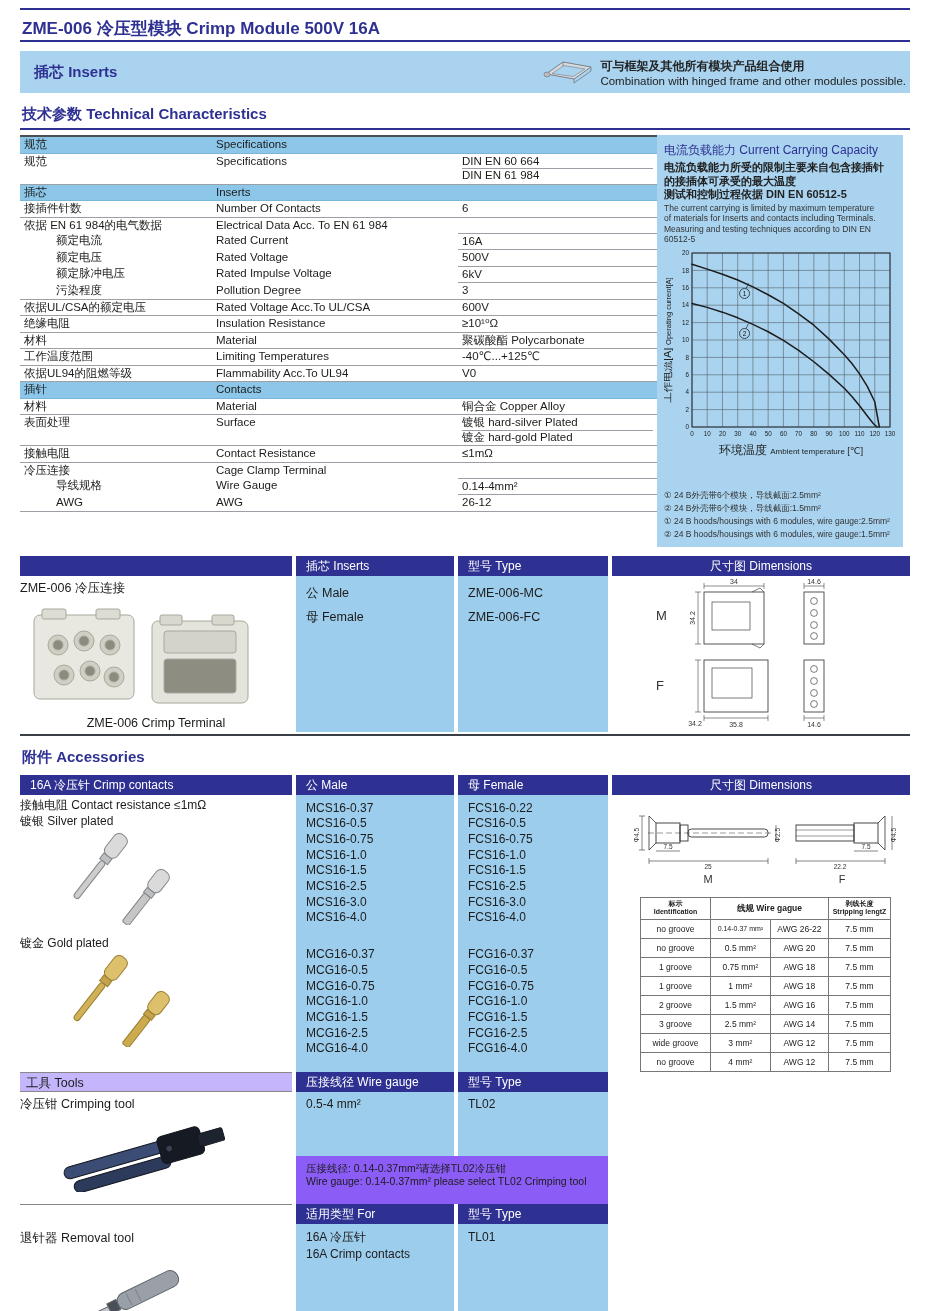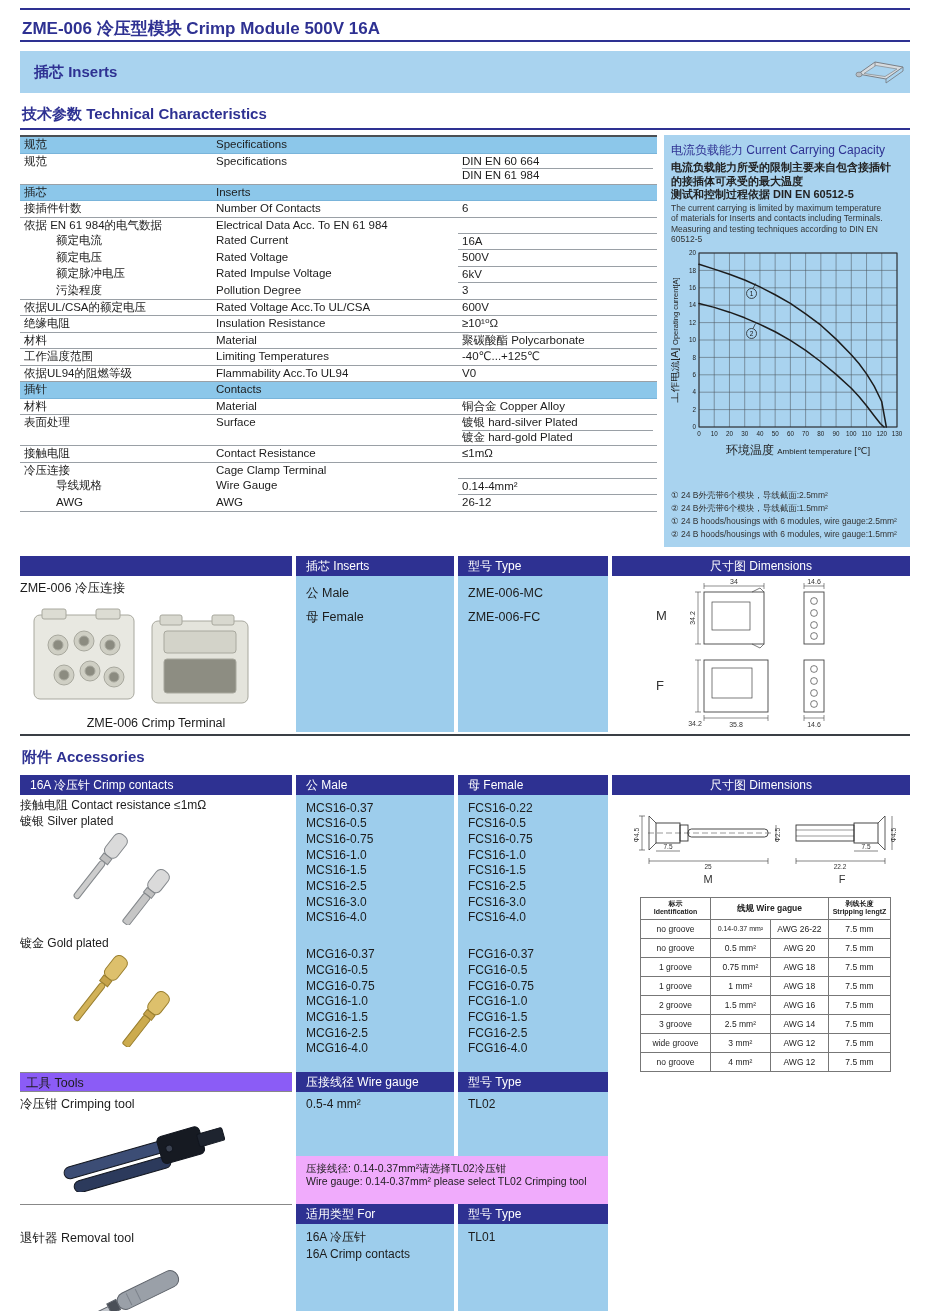--- a/index.html
+++ b/index.html
@@ -12,21 +12,21 @@
   .band { margin-top:9px; background:#a9d3ef; height:42px; display:flex; align-items:center;
           justify-content:space-between; padding:0 4px 0 14px; }
   .band-title { color:#2e3192; font-size:15px; font-weight:bold; }
   .band-right { display:flex; align-items:center; gap:6px; }
   .band-note-cn { font-size:12px; font-weight:bold; color:#222; }
   .band-note-en { font-size:11.5px; color:#222; }
   .section-h { color:#2e3192; font-size:15px; font-weight:bold; margin-top:10px;
                padding:2px 2px 4px 2px; border-bottom:2px solid #2e3192; }
   .section-h.noline { border-bottom:none; }
   
-  .tech-row { display:flex; margin-top:5px; gap:7px; }
+  .tech-row { display:flex; margin-top:5px; }
   #tech-table { border-collapse:collapse; width:637px; font-size:11.5px; line-height:13.5px;
                 border-top:2px solid #4a4f54; height:fit-content; }
   #tech-table td { padding:1px 4px; vertical-align:top; border-bottom:1px solid #9aa0a6; }
   #tech-table td.cn { width:192px; }
   #tech-table td.en { width:246px; }
   #tech-table td.cn.ind { padding-left:36px; }
   #tech-table tr.sub td { background:#8cc7ea; border-bottom:1px solid #79b4da; }
   #tech-table tr.vonly td { border-bottom:none; }
   #tech-table tr.vonly td.val { border-bottom:1px solid #9aa0a6; }
   #tech-table td.val div { border-bottom:1px solid #9aa0a6; }
@@ -46,26 +46,26 @@
   .inserts-body { min-height:152px; }
   .prod-cell { position:relative; font-size:12.5px; padding-top:4px; }
   .prod-caption { position:absolute; bottom:2px; left:0; right:0; text-align:center; font-size:12.5px; }
   .ins-lines { padding:5px 0 0 10px; font-size:12.5px; line-height:24px; }
   .divider-dark { height:2px; background:#3a3f45; margin-top:2px; }
   
   .acc-left { font-size:12px; line-height:16px; padding-top:2px; }
   .list { font-size:12px; line-height:15.7px; padding:6px 0 0 10px; }
   .list .gap { height:21px; }
   .tool-label-cell { border-top:1px solid #888; border-bottom:1px solid #888; font-size:12.5px;
-                     line-height:20px; height:20px; padding-left:6px; background:#8b5cf6; color:#1c1c1c; }
+                     line-height:20px; height:20px; padding-left:6px; background:#c4b5fd; color:#1c1c1c; }
   .plain-top { border-top:1px solid #888; }
   .tools-span { grid-column:2 / 4; }
   .tools-inner { display:grid; grid-template-columns:158px 4px 150px; }
   .tools-inner .v { background:#9dcdec; font-size:12px; padding:5px 0 0 10px; height:64px; }
-  .tools-note { background:#f0abfc; font-size:10.5px; line-height:13px; padding:6px 8px 8px 10px; height:48px; }
+  .tools-note { background:#8b5cf6; font-size:10.5px; line-height:13px; padding:6px 8px 8px 10px; height:48px; }
   .rem-val { font-size:12px; line-height:17px; padding:5px 0 0 10px; min-height:116px; }
   
   .wire-wrap { padding:2px 0 0 28px; }
   #wire-table { border-collapse:collapse; font-size:8.5px; color:#222; margin-top:4px; }
   #wire-table th, #wire-table td { border:1px solid #777; text-align:center; }
   #wire-table th { font-size:7px; font-weight:bold; line-height:8.5px; padding:2px 2px; }
   #wire-table td { height:19px; padding:0 3px; }
   #wire-table td.sm { font-size:7px; }
   svg text { font-family:"Liberation Sans","DejaVu Sans",sans-serif; }
 </style>
@@ -80,20 +80,24 @@
 
   <div class="band">
     <span class="band-title">插芯 Inserts</span>
     <div class="band-right">
       <svg width="52" height="30" viewBox="0 0 52 30">
         <path d="M4 17 L21 5 L49 10 L32 22 Z" fill="#d7dbdf" stroke="#7a8087" stroke-width="1"></path>
         <path d="M10 16.5 L22 8.5 L43 12 L31 19.5 Z" fill="#a9d3ef" stroke="#8a9096" stroke-width="0.8"></path>
         <ellipse cx="5" cy="17.5" rx="3" ry="2.4" fill="#b9bec4" stroke="#7a8087" stroke-width="0.8"></ellipse>
         <path d="M21 5 L21 9 M49 10 L49 14 L32 26 L32 22" fill="none" stroke="#7a8087" stroke-width="0.9"></path>
       </svg>
+      <div>
+        <div class="band-note-cn">可与框架及其他所有模块产品组合使用</div>
+        <div class="band-note-en">Combination with hinged frame and other modules possible.</div>
+      </div>
     </div>
   </div>
 
   <div class="section-h">技术参数 Technical Characteristics</div>
 
   <div class="tech-row">
     <table id="tech-table">
         <tbody>
           <tr class="sub">
             <td class="cn">规范</td>

